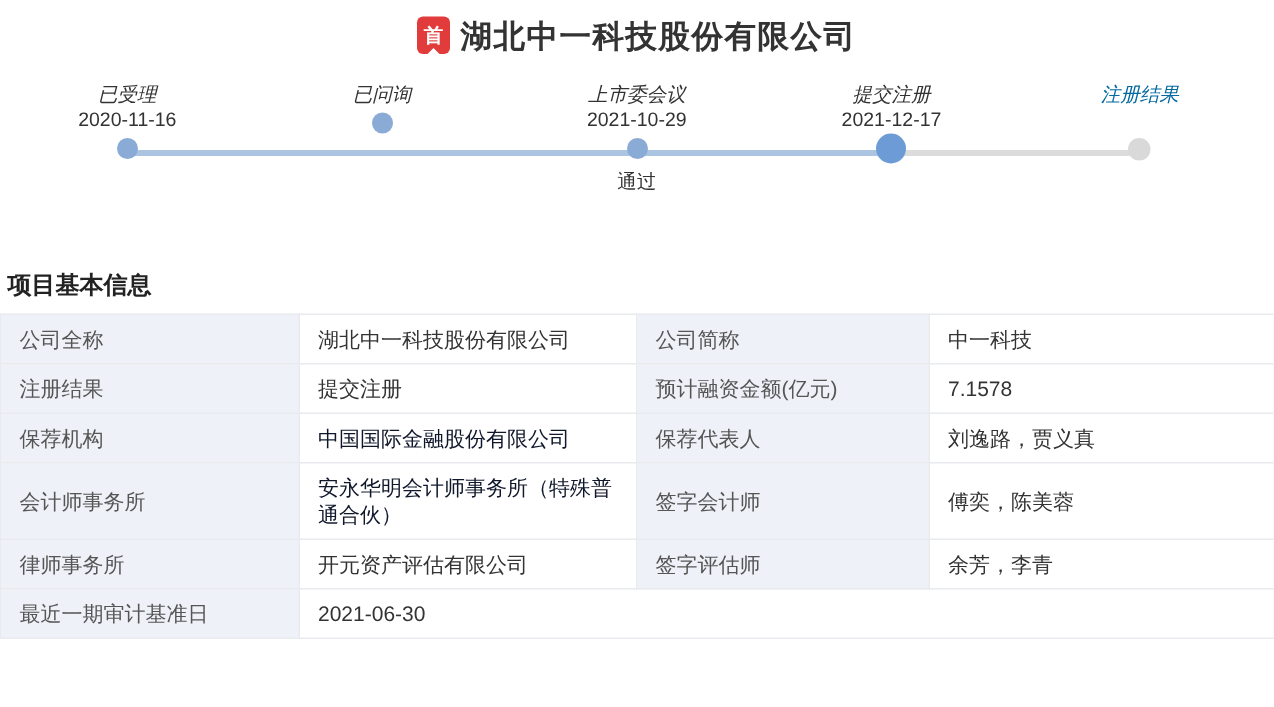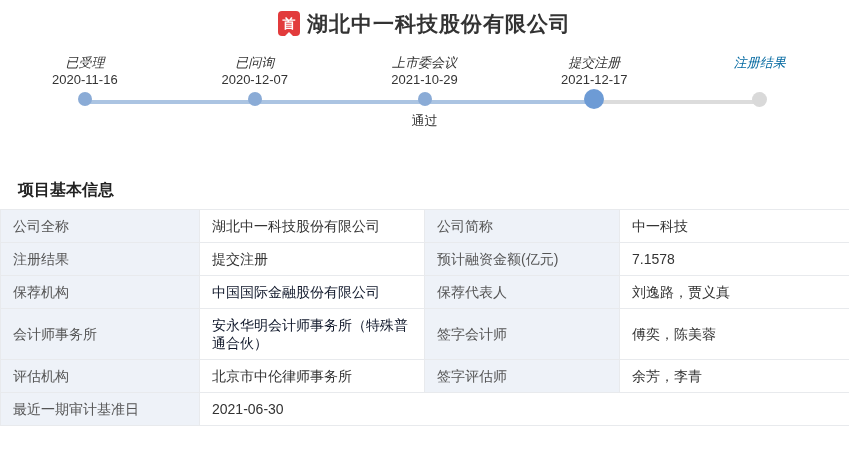--- a/index.html
+++ b/index.html
@@ -45,21 +45,21 @@
   .dot { border-radius:50%; display:block; }
   .dot.done    { width:14px; height:14px; background:#8aabd6; }
   .dot.active  { width:20px; height:20px; background:#6d9bd5; }
   .dot.pending { width:15px; height:15px; background:#d9d9d9; }
   .stage.pending .stage-name { color:#0369a1; }
   .stage-sub { font-size:13px; color:#333; height:17px; line-height:17px; margin-top:2px; }
 
   
   .section-title {
     font-size:16px; font-weight:bold; color:#222;
-    margin:48px 0 0 18px; height:20px;
+    margin:48px 0 0 5px; height:20px;
   }
 
   
   table.info {
     width:849px; margin-top:9px;
     border-collapse:collapse; table-layout:fixed;
     font-size:14px;
   }
   table.info td {
     border:1px solid #e8eaed;
@@ -92,21 +92,20 @@
       <div class="stage-name">已受理</div>
       <div class="stage-date">2020-11-16</div>
       <div class="dot-slot">
           <span class="dot done"></span>
         </div>
       <div class="stage-sub"></div>
     </div>
 
     <div class="stage" style="left:30%">
       <div class="stage-name">已问询</div>
-      <div class="stage-date">2020-12-07</div>
       <div class="dot-slot">
           <span class="dot done"></span>
         </div>
       <div class="stage-sub"></div>
     </div>
 
     <div class="stage" style="left:50%">
       <div class="stage-name">上市委会议</div>
       <div class="stage-date">2021-10-29</div>
       <div class="dot-slot">
@@ -166,22 +165,22 @@
       </tr>
       <tr>
         <td class="lbl">会计师事务所</td>
         <td>
           <a class="link" href="#">安永华明会计师事务所（特殊普通合伙）</a>
         </td>
         <td class="lbl">签字会计师</td>
         <td>傅奕，陈美蓉</td>
       </tr>
       <tr>
-        <td class="lbl">评估机构</td>
-        <td>北京市中伦律师事务所</td>
+        <td class="lbl">律师事务所</td>
+        <td>开元资产评估有限公司</td>
         <td class="lbl">签字评估师</td>
         <td>余芳，李青</td>
       </tr>
       <tr>
         <td class="lbl">最近一期审计基准日</td>
         <td colspan="3">2021-06-30</td>
       </tr>
     </tbody>
   </table>
 

